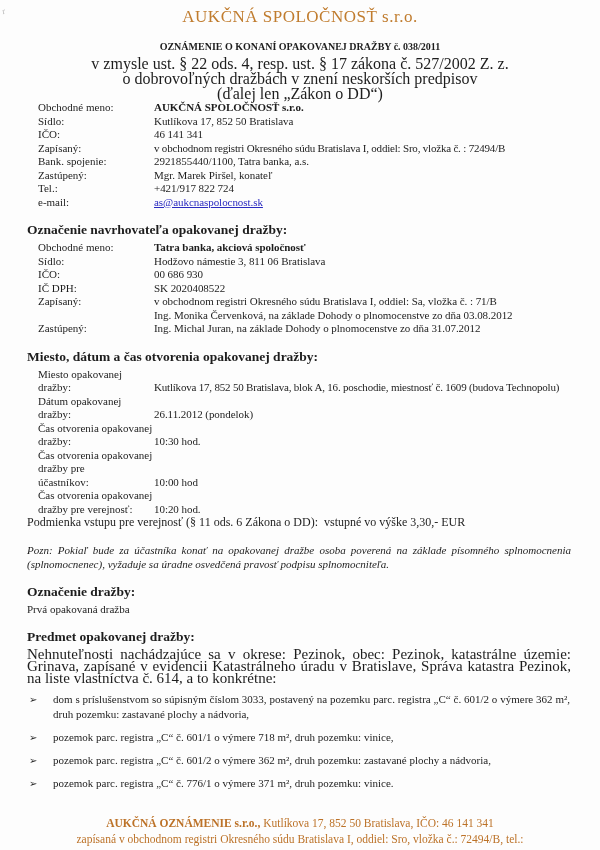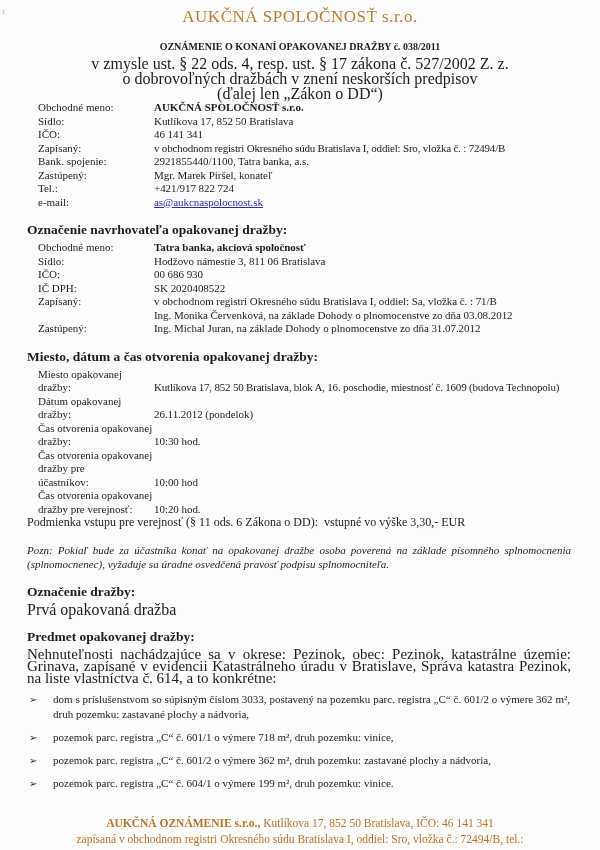--- a/index.html
+++ b/index.html
@@ -49,21 +49,21 @@
   .info-value.tight{font-size:11px;letter-spacing:-0.2px;white-space:nowrap;}
   .info-value.bold{font-weight:bold;}
   .email-link{color:#2a2ac0;text-decoration:underline;cursor:pointer;}
   .full-line{font-size:12px;line-height:13.5px;white-space:pre-wrap;}
   .note{
     margin-top:13px;
     font-size:11px;line-height:14.5px;
     font-style:italic;
     text-align:justify;
   }
-  .plain-line{font-size:16px;line-height:13.5px;}
+  .plain-line{font-size:11px;line-height:13.5px;}
   .paragraph{
     font-size:15px;line-height:12px;
     text-align:justify;
   }
   .bullet{
     display:grid;grid-template-columns:24px 1fr;
     padding-left:29px;padding-right:30px;
     margin-top:8px;
     font-size:11px;line-height:15px;
     text-align:justify;
@@ -204,21 +204,21 @@
   <div class="bullet">
     <span class="bullet-glyph">➢</span>
     <span>pozemok parc. registra „C“ č. 601/1 o výmere 718 m², druh pozemku: vinice,</span>
   </div>
   <div class="bullet">
     <span class="bullet-glyph">➢</span>
     <span>pozemok parc. registra „C“ č. 601/2 o výmere 362 m², druh pozemku: zastavané plochy a nádvoria,</span>
   </div>
   <div class="bullet">
     <span class="bullet-glyph">➢</span>
-    <span>pozemok parc. registra „C“ č. 604/1 o výmere 199 m², druh pozemku: vinice.</span>
+    <span>pozemok parc. registra „C“ č. 776/1 o výmere 371 m², druh pozemku: vinice.</span>
   </div>
 
   <div class="doc-footer">
     <div><span class="b">AUKČNÁ OZNÁMENIE s.r.o.,</span><span> Kutlíkova 17, 852 50 Bratislava, IČO: 46 141 341</span></div>
     <div>zapísaná v obchodnom registri Okresného súdu Bratislava I, oddiel: Sro, vložka č.: 72494/B, tel.:</div>
     <div>+421/917 822 724</div>
   </div>
 </div>
 
 </body></html>

